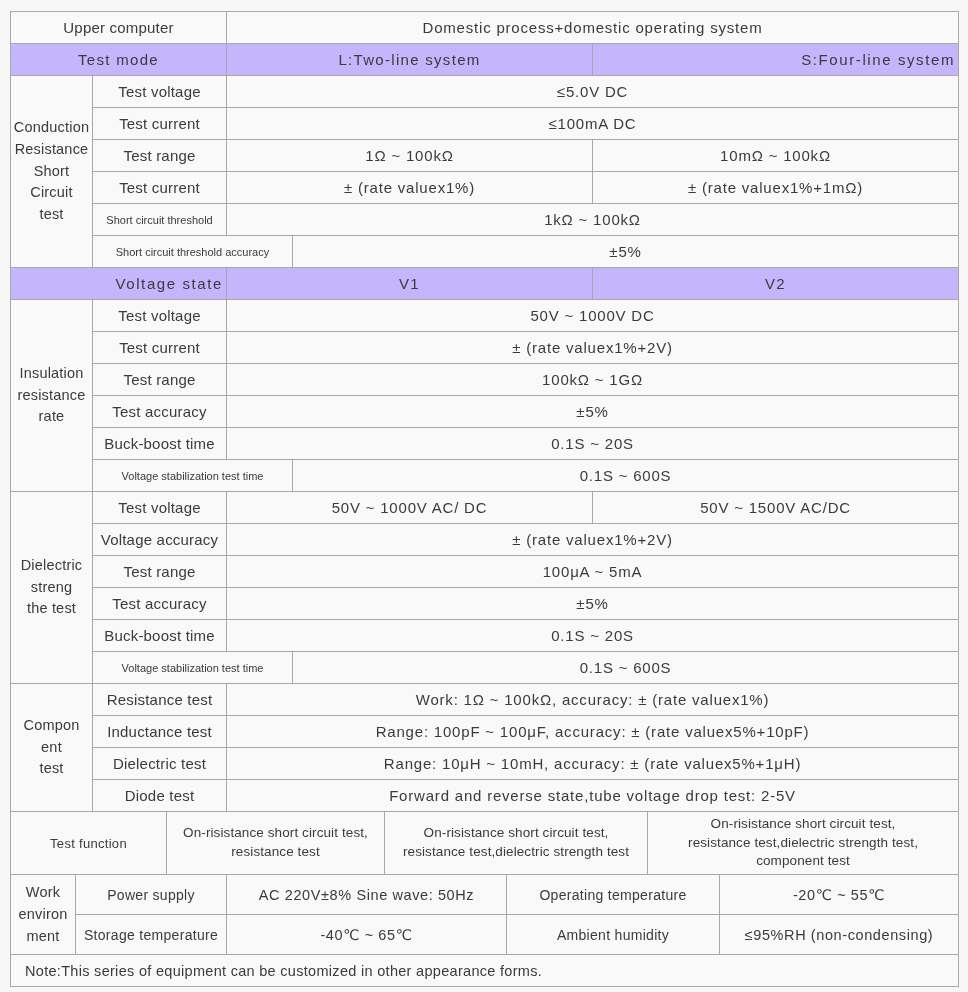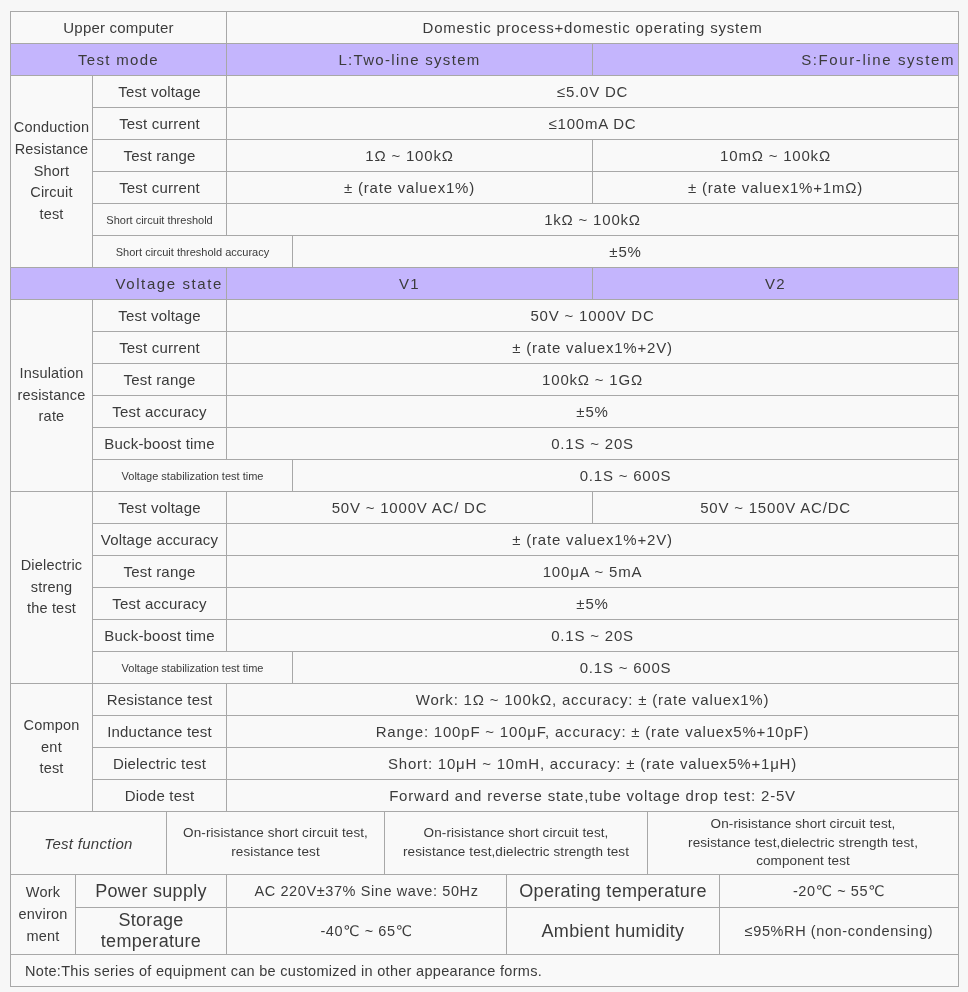--- a/index.html
+++ b/index.html
@@ -25,22 +25,22 @@
   }
   td.hdr{background:#c4b5fd;letter-spacing:1.3px;}
   td.sp2{letter-spacing:1.6px;text-align:right;}
   td.grp{
     font-size:14.5px;letter-spacing:0.2px;
     white-space:pre-line;line-height:1.5;padding:7px 1px;
   }
   td.lbl{font-size:15px;letter-spacing:0.2px;}
   td.lblsm{font-size:11px;letter-spacing:0;}
   td.fn{font-size:13.5px;letter-spacing:0.1px;white-space:pre-line;line-height:1.4;height:60px;}
-  td.fnlbl{font-size:15px;letter-spacing:0.3px;height:60px;font-style:italic;}
-  td.wlbl{font-size:18px;letter-spacing:0.3px;}
+  td.fnlbl{font-size:13px;letter-spacing:0.3px;height:60px;}
+  td.wlbl{font-size:14px;letter-spacing:0.3px;}
   td.wval{font-size:14.5px;letter-spacing:0.6px;}
   td.note{font-size:14.5px;letter-spacing:0.3px;text-align:left;padding-left:14px;}
 </style>
 </head>
 <body>
 
 <div class="wrap">
 
   <table>
     <colgroup>
@@ -163,21 +163,21 @@
 test</td>
       <td class="lbl">Resistance test</td>
       <td colspan="3">Work: 1Ω ~ 100kΩ, accuracy: ± (rate valuex1%)</td>
     </tr>
     <tr>
       <td class="lbl">Inductance test</td>
       <td colspan="3">Range: 100pF ~ 100μF, accuracy: ± (rate valuex5%+10pF)</td>
     </tr>
     <tr>
       <td class="lbl">Dielectric test</td>
-      <td colspan="3">Short: 10μH ~ 10mH, accuracy: ± (rate valuex5%+1μH)</td>
+      <td colspan="3">Range: 10μH ~ 10mH, accuracy: ± (rate valuex5%+1μH)</td>
     </tr>
     <tr>
       <td class="lbl">Diode test</td>
       <td colspan="3">Forward and reverse state,tube voltage drop test: 2-5V</td>
     </tr>
   </tbody>
     </table>
 
   <table>
     <colgroup>
@@ -208,21 +208,21 @@
         <col style="width:280px">
         <col style="width:213px">
         <col style="width:239px">
       </colgroup>
     <tbody>
         <tr>
       <td rowspan="2" class="grp">Work
 environ
 ment</td>
       <td class="wlbl">Power supply</td>
-      <td class="wval">AC 220V±37% Sine wave: 50Hz</td>
+      <td class="wval">AC 220V±8% Sine wave: 50Hz</td>
       <td class="wlbl">Operating temperature</td>
       <td class="wval">-20℃ ~ 55℃</td>
     </tr>
     <tr>
       <td class="wlbl">Storage temperature</td>
       <td class="wval">-40℃ ~ 65℃</td>
       <td class="wlbl">Ambient humidity</td>
       <td class="wval">≤95%RH (non-condensing)</td>
     </tr>
   </tbody>

